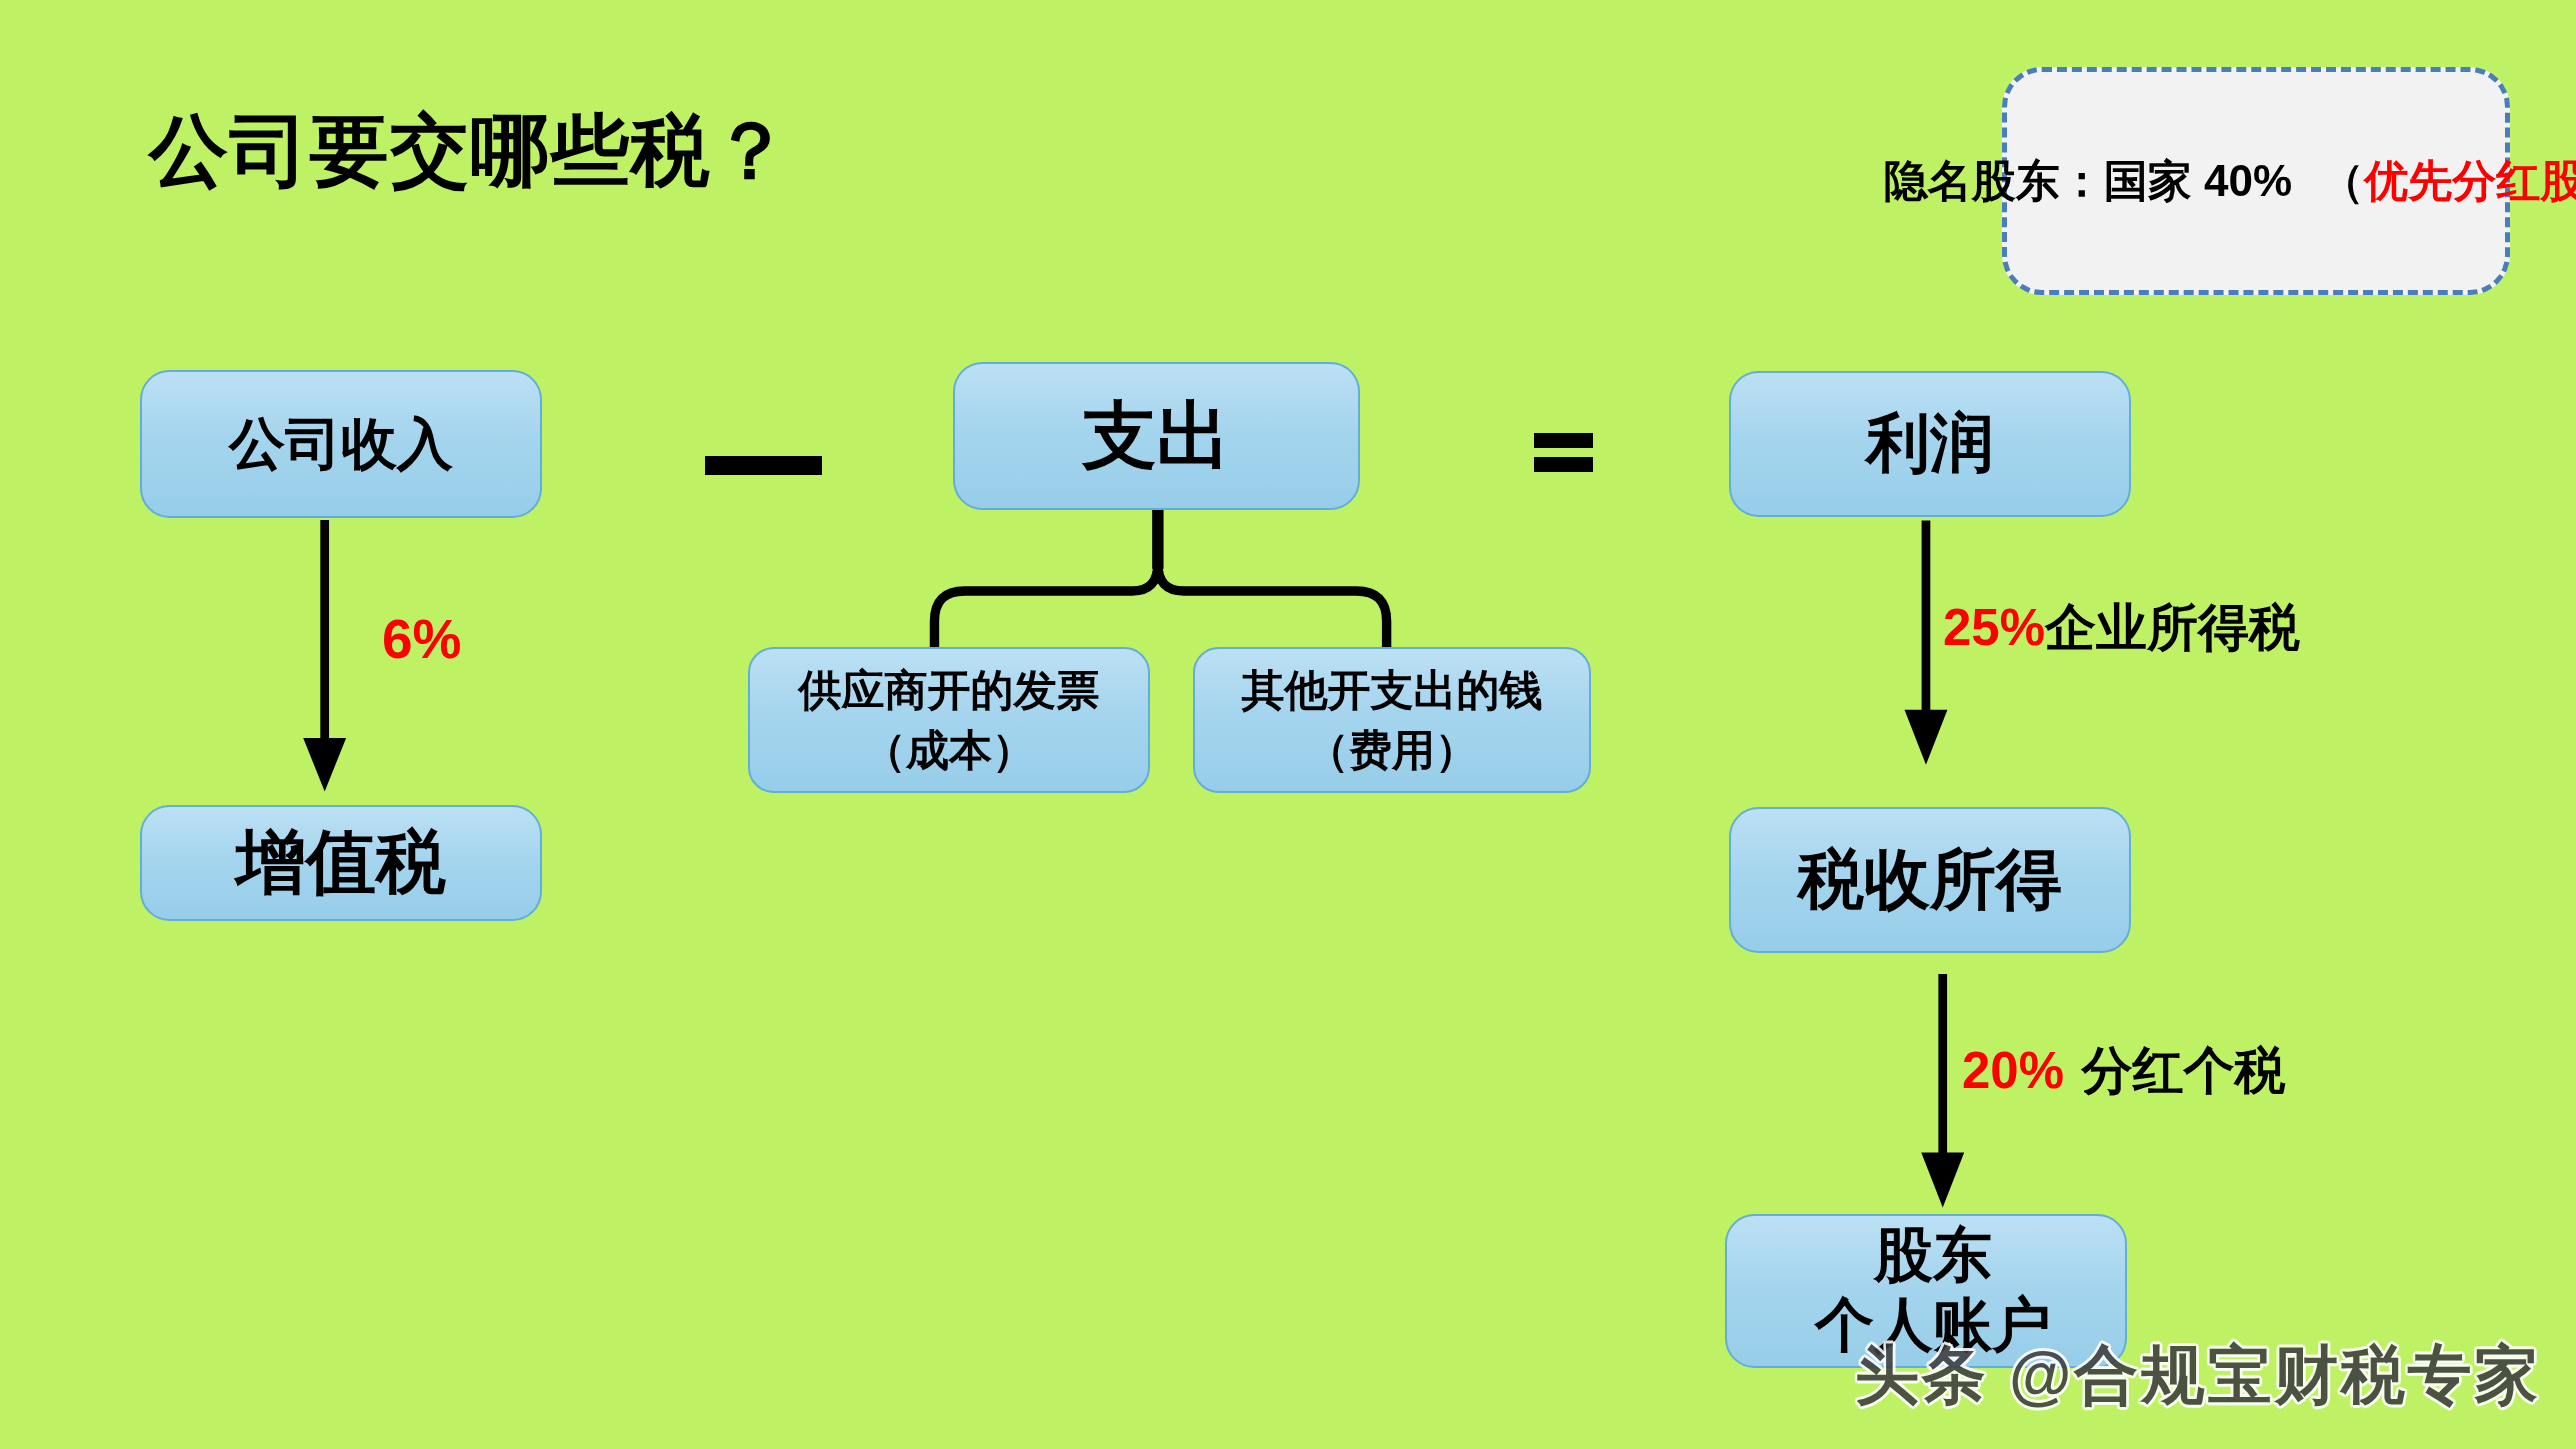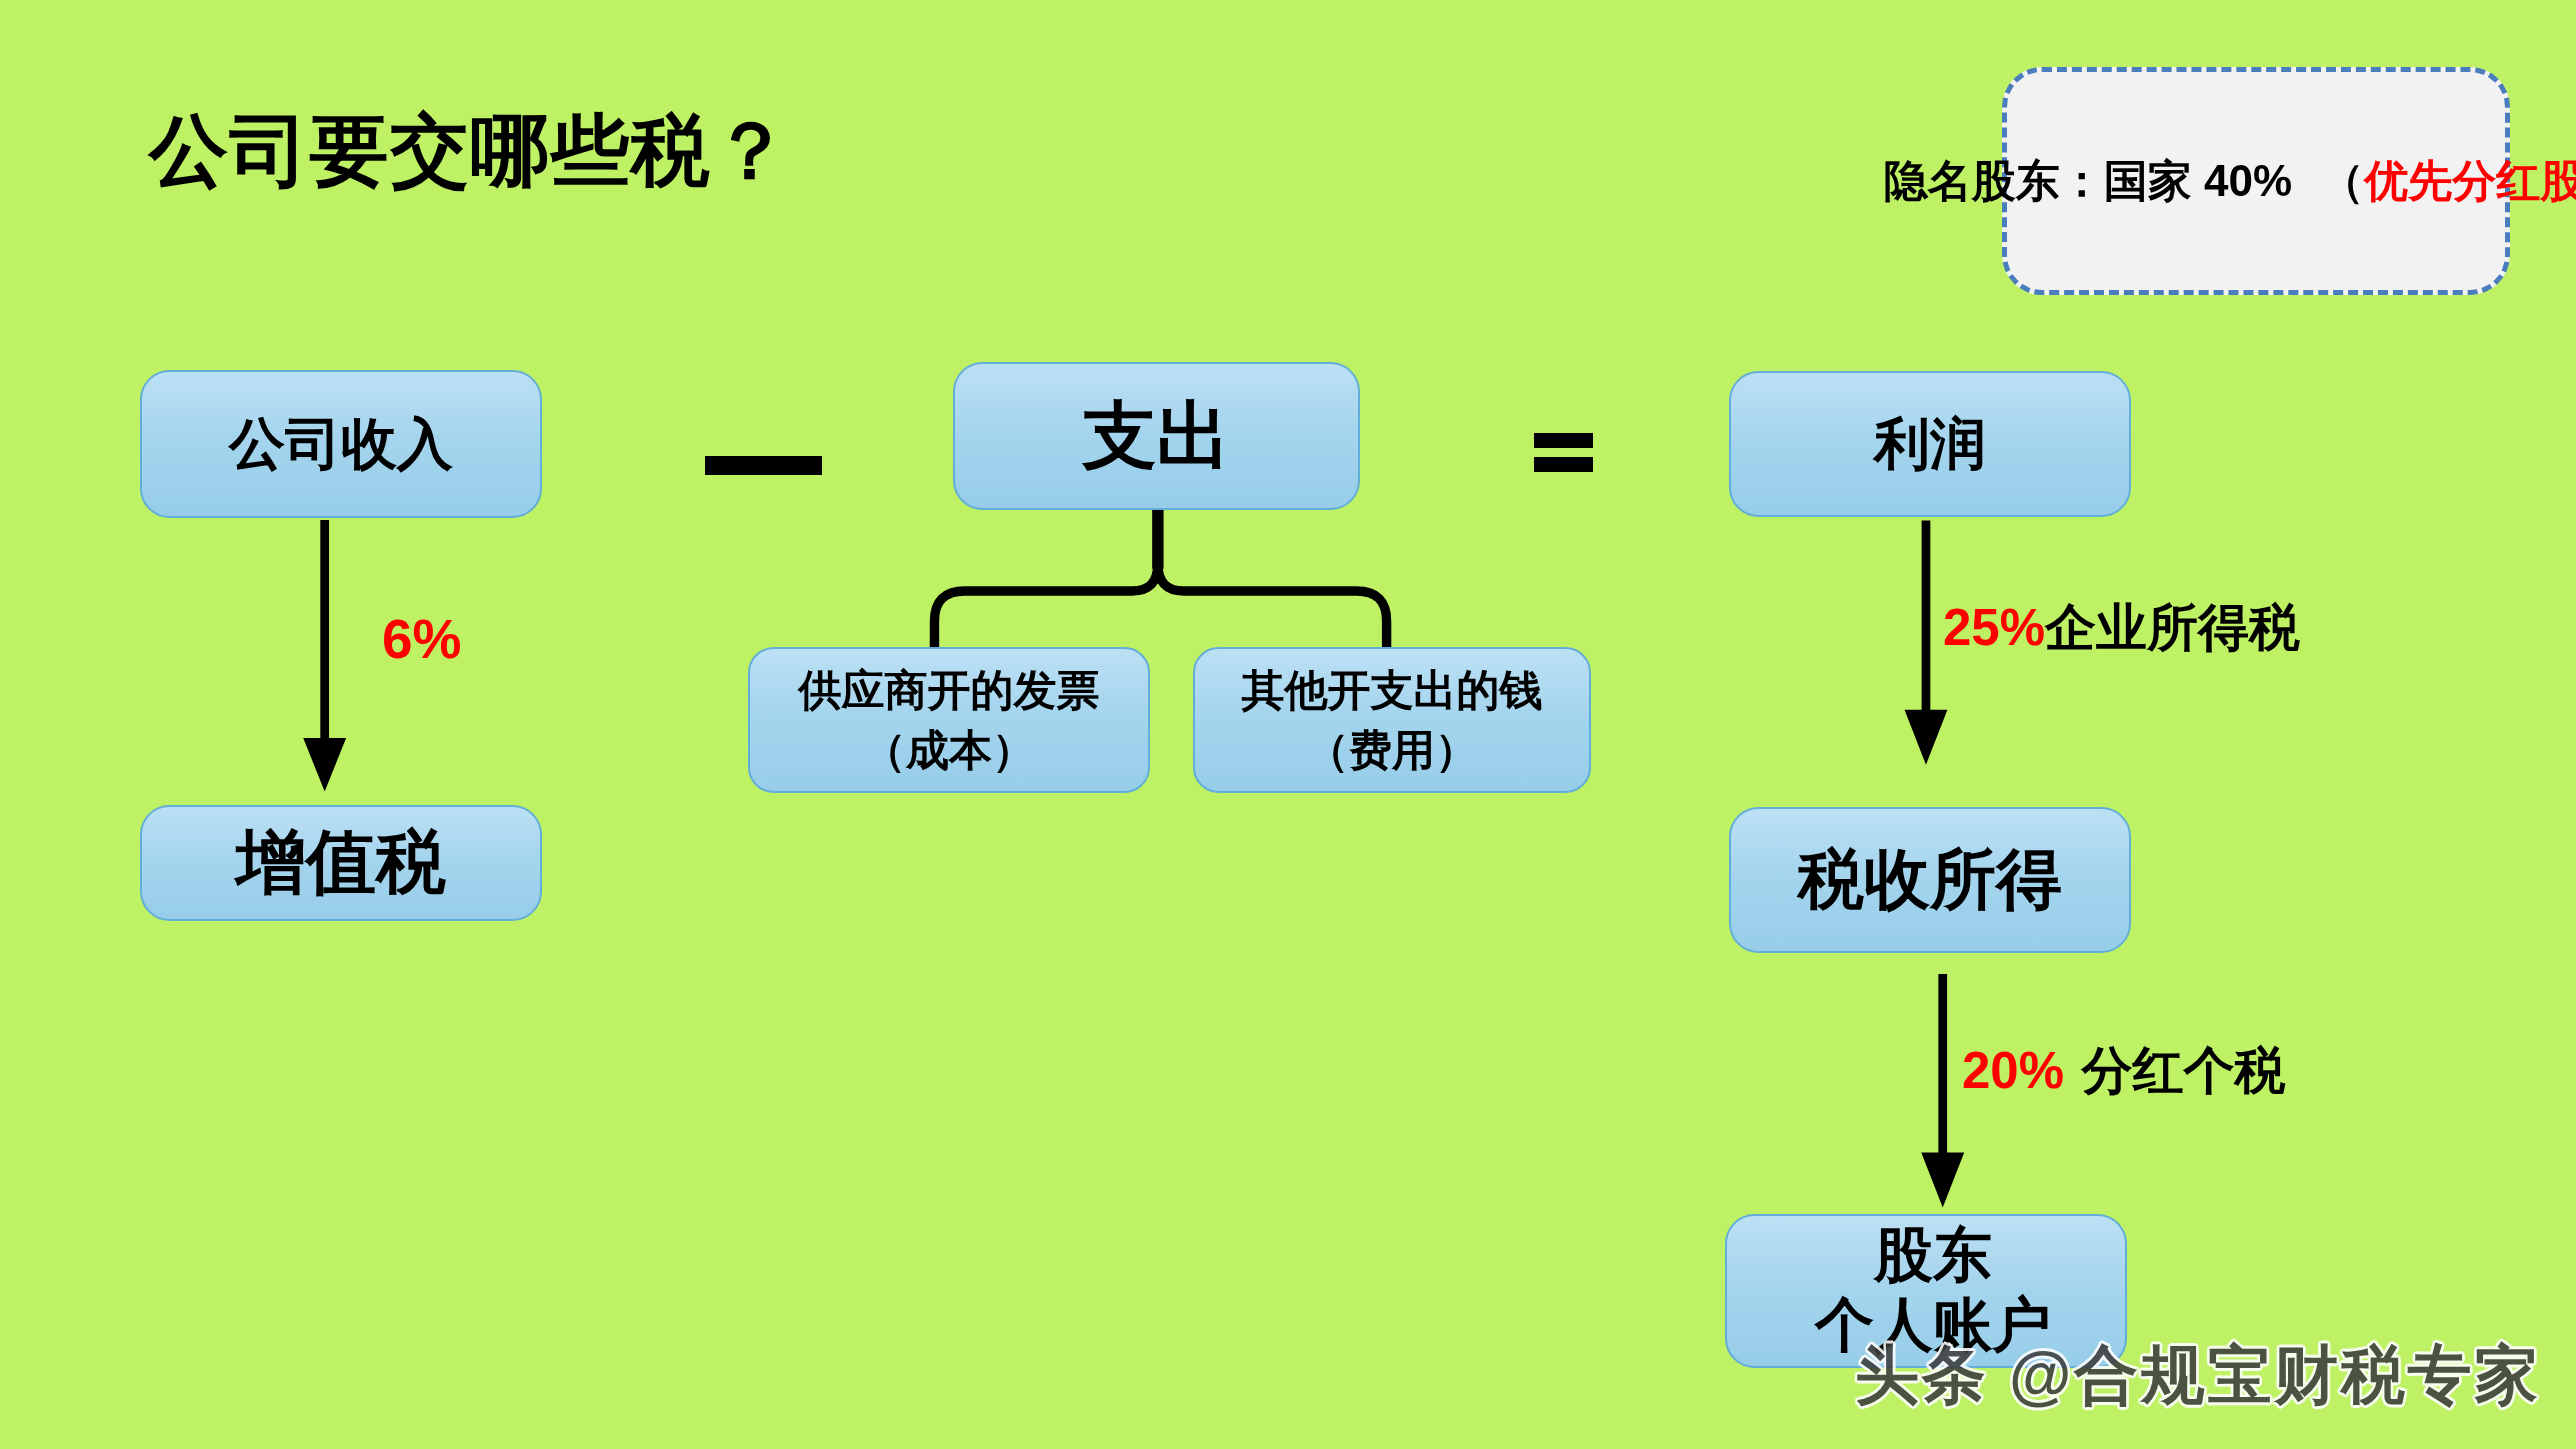--- a/index.html
+++ b/index.html
@@ -62,21 +62,21 @@
     justify-content: center;
     color: #000000;
     font-weight: 900;
     text-align: center;
     z-index: 2;
     box-sizing: border-box;
     line-height: 1.05;
   }
   #box-income   { left: 140px;  top: 370px;  width: 402px; height: 148px; font-size: 56px; }
   #box-expense  { left: 953px; top: 362px;  width: 407px; height: 148px; font-size: 74px; }
-  #box-profit   { left: 1729px; top: 371px;  width: 402px; height: 146px; font-size: 56px; }
+  #box-profit   { left: 1729px; top: 371px;  width: 402px; height: 146px; font-size: 64px; }
   #box-vat      { left: 140px;  top: 805px; width: 402px; height: 116px; font-size: 70px; }
   #box-taxincome{ left: 1729px; top: 807px; width: 402px; height: 146px; font-size: 66px; }
   #box-shareholder { left: 1725px; top: 1214px; width: 402px; height: 154px; font-size: 59px; line-height: 1.18; padding-left: 14px; }
   #box-cost { left: 748px; top: 647px; width: 402px; height: 146px; font-size: 43px; line-height: 1.4; border-radius: 25.5px; }
   #box-fee  { left: 1193px; top: 647px; width: 398px; height: 146px; font-size: 43px; line-height: 1.4; border-radius: 25.5px; }
 
   
   .op-bar { background: #000000; z-index: 2; }
   #minus-bar { left: 705px; top: 456px; width: 117px; height: 19px; }
   #equals-bar-1 { left: 1534px; top: 433px; width: 59px; height: 14.8px; }

